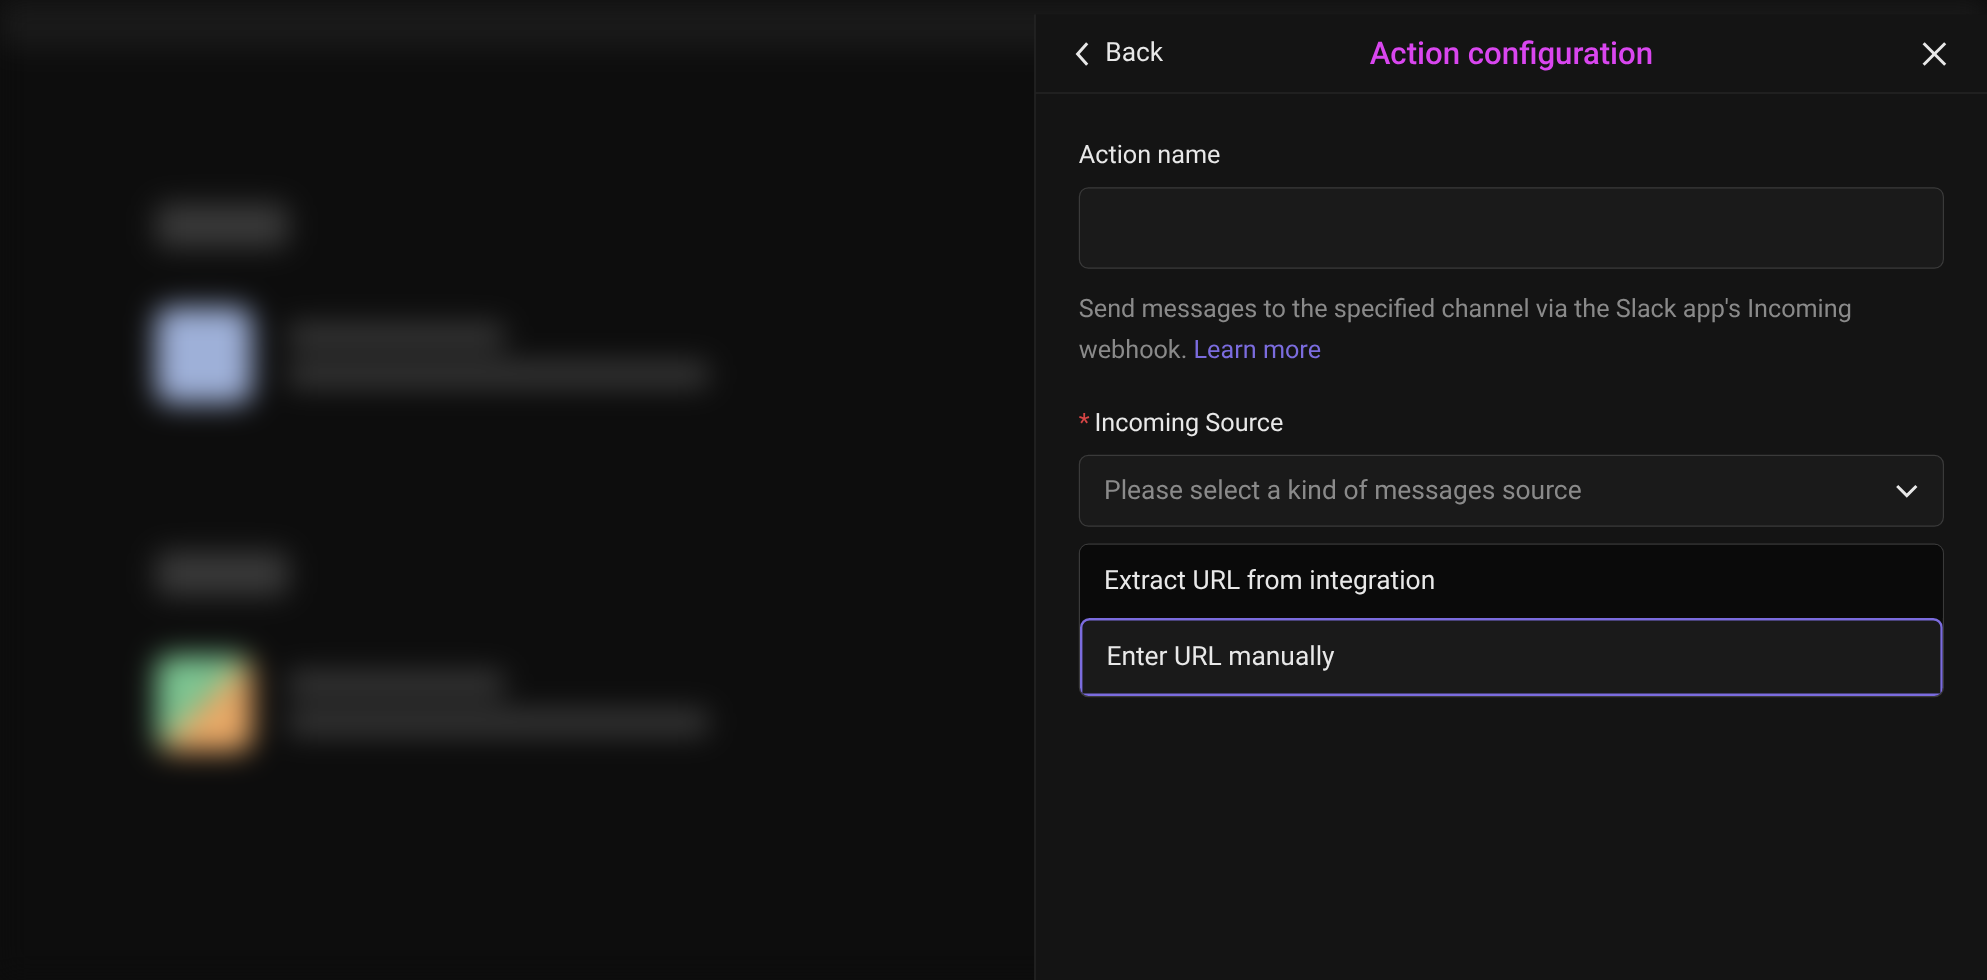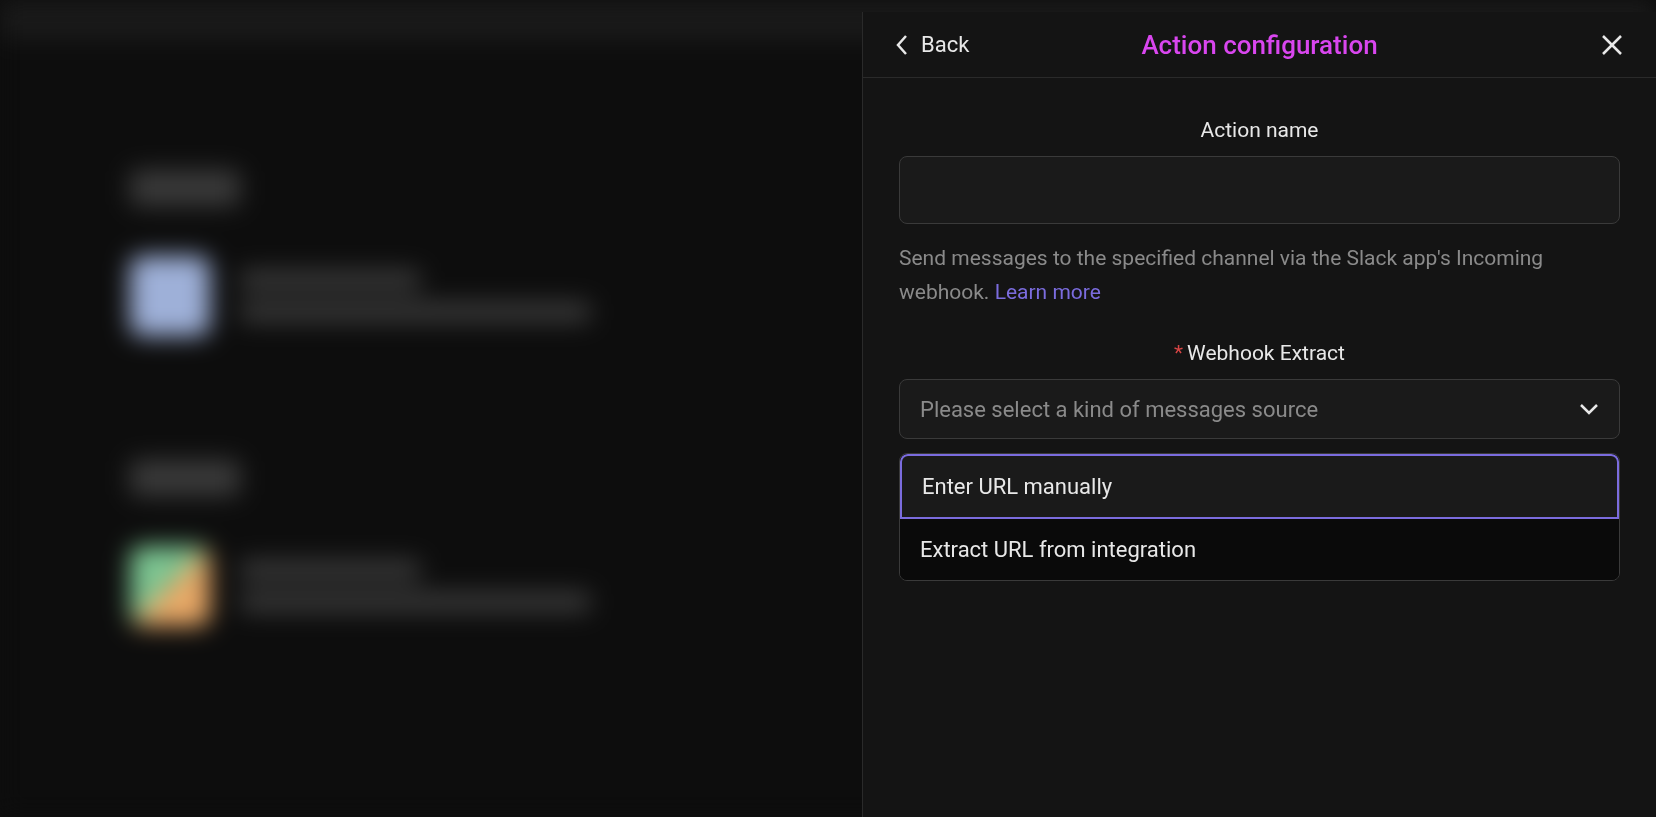--- a/index.html
+++ b/index.html
@@ -138,21 +138,20 @@
     .field-group {
       display: flex;
       flex-direction: column;
       gap: 14px;
     }
     
     .field-label {
       font-size: 21px;
       color: #e8e8e8;
       font-weight: 400;
-      text-align: center;
     }
     
     .required-asterisk {
       color: #d64545;
       margin-right: 4px;
     }
     
     .text-input {
       width: 100%;
       height: 68px;
@@ -283,29 +282,29 @@
       <input type="text" class="text-input" value="" style="">
     </div>
 
 
     <div class="helper-text">
       <span>Send messages to the specified channel via the Slack app's Incoming webhook. </span><span class="learn-more">Learn more</span>
     </div>
 
     <div class="field-group">
       <label class="field-label">
-        <span class="required-asterisk">*</span><span>Webhook Extract</span>
+        <span class="required-asterisk">*</span><span>Incoming Source</span>
       </label>
       <div class="select-field">
         <span class="select-placeholder">Please select a kind of messages source</span>
         <svg class="chevron-down-icon" viewBox="0 0 20 14" fill="none" stroke="currentColor" stroke-width="2.5">
           <polyline points="2,3 10,11 18,3"></polyline>
         </svg>
       </div>
 
       <div class="dropdown-menu">
+        <div class="dropdown-option">Extract URL from integration</div>
         <div class="dropdown-option highlighted">Enter URL manually</div>
-        <div class="dropdown-option">Extract URL from integration</div>
       </div>
     </div>
 
   </div>
 </div>
 
 </body></html>

